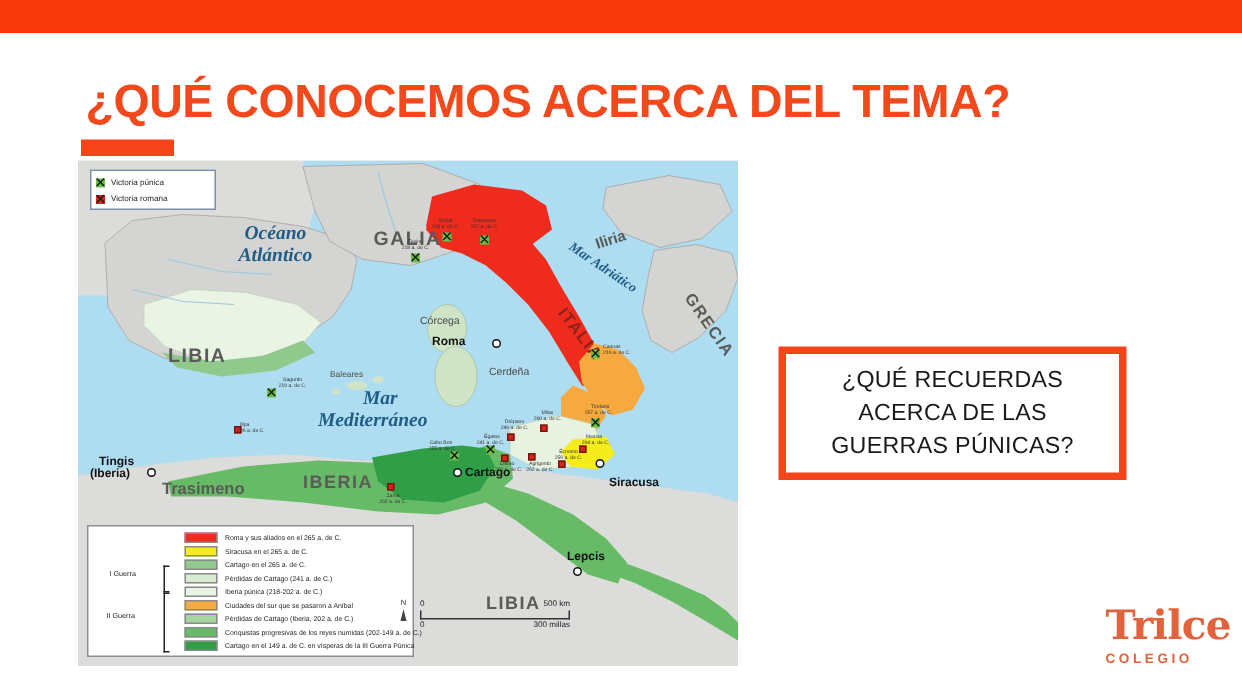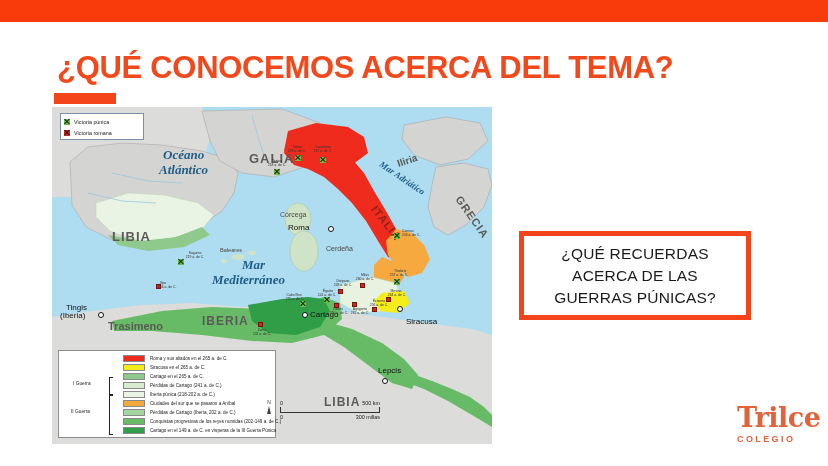--- a/index.html
+++ b/index.html
@@ -44,21 +44,21 @@
   
   .map{
     position:absolute;left:52px;top:107px;width:440px;height:337px;
     background:#e8e8e6;overflow:hidden;border:0;
   }
   .svgmap{position:absolute;left:0;top:0;width:440px;height:337px;}
 
   .mlabel{position:absolute;color:#5a5a58;font-weight:bold;pointer-events:none;}
   .sealabel{position:absolute;color:#1f5d86;font-style:italic;font-weight:bold;
             font-family:"Liberation Serif",serif;}
-  .citylabel{position:absolute;color:#111;font-weight:normal;font-size:8px;}
+  .citylabel{position:absolute;color:#111;font-weight:bold;font-size:8px;}
   .tinylabel{position:absolute;color:#333;font-size:3.4px;line-height:4px;text-align:center;}
 
   .cityDot{position:absolute;width:6px;height:6px;border-radius:50%;
            background:#fff;border:1.4px solid #111;box-sizing:border-box;}
 
   
   .vmark{position:absolute;width:6px;height:6px;box-sizing:border-box;}
   .vmark.red{background:#d7241b;}
   .vmark.grn{background:#66c144;}
   .vmark::before,.vmark::after{

